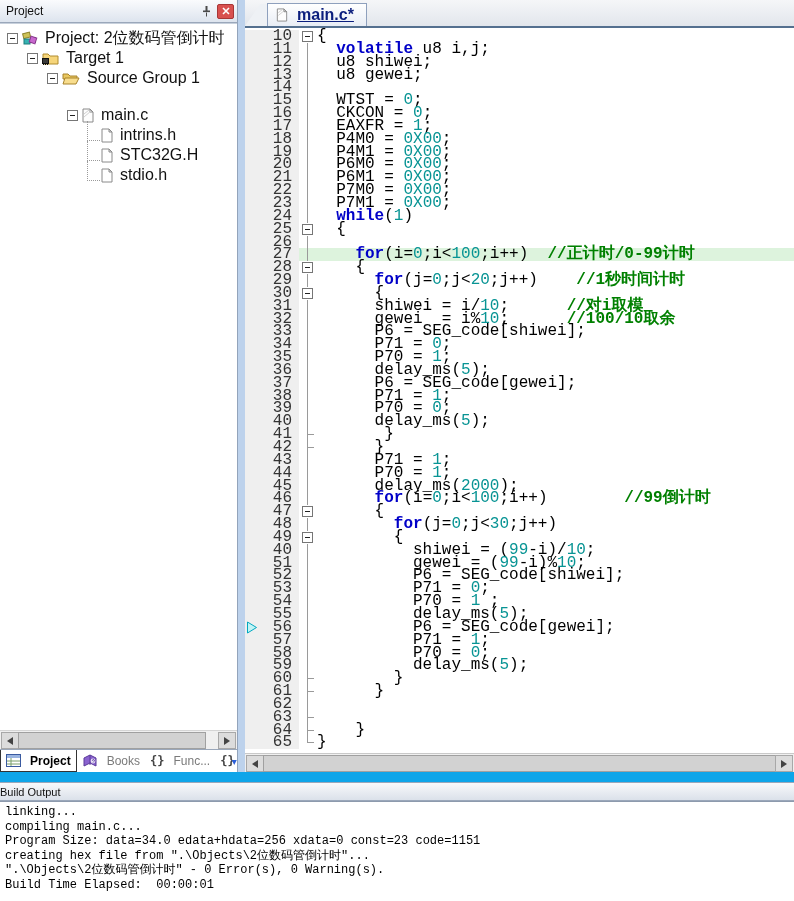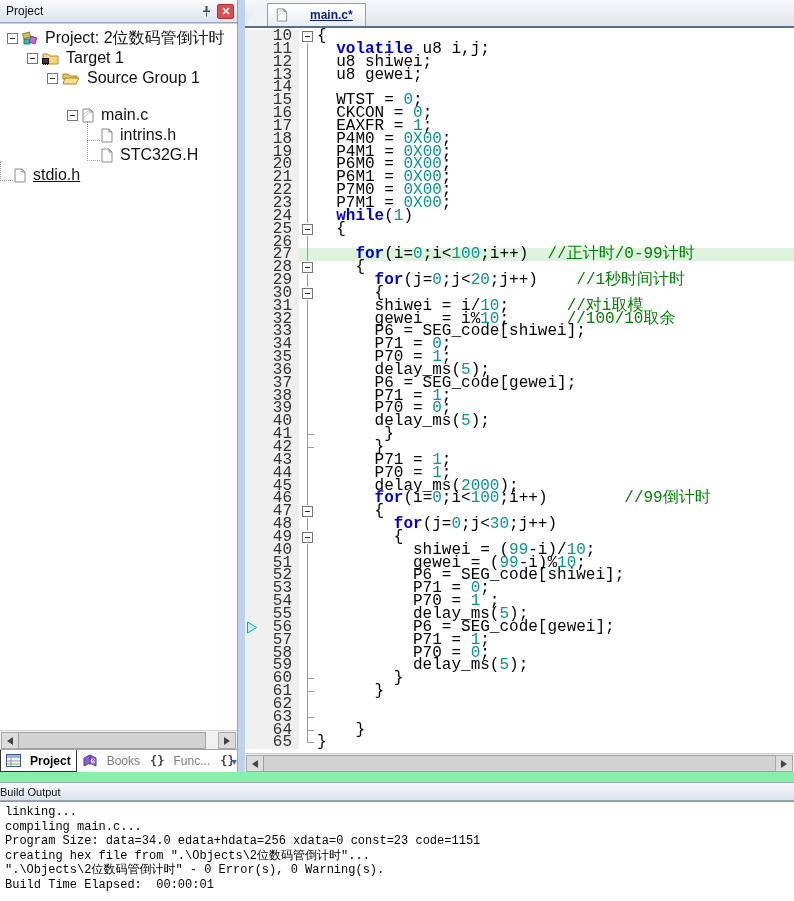--- a/index.html
+++ b/index.html
@@ -1,16 +1,16 @@
 <!DOCTYPE html>
 <html><head>
 <meta charset="utf-8">
 <style>
   html,body{margin:0;padding:0;}
-  .app{position:relative;width:794px;height:901px;background:#86efac;font-family:"Liberation Sans",sans-serif;overflow:hidden;}
+  .app{position:relative;width:794px;height:901px;background:#0ea5e9;font-family:"Liberation Sans",sans-serif;overflow:hidden;}
 
   
   .left-panel{position:absolute;left:0;top:0;width:237px;height:772px;background:#fff;border-right:1px solid #93a4bb;display:flex;flex-direction:column;}
   .panel-header{height:22px;background:linear-gradient(#fafbfd,#dde4ee);border-bottom:1px solid #9aa7ba;display:flex;align-items:center;padding:0 3px 0 6px;font-size:12px;color:#111;}
   .panel-header .ph-title{flex:1;}
   .hdr-btn{width:17px;height:15px;margin-left:2px;display:flex;align-items:center;justify-content:center;border:1px solid transparent;background:transparent;padding:0;cursor:default;}
   .hdr-btn.close{background:#d8504f;border:1px solid #a83636;border-radius:2px;}
   .tree{flex:1;background:#fff;overflow:hidden;padding-top:4px;border-top:1px solid #c7d0dc;}
   .trow{height:20px;display:flex;align-items:center;font-size:16px;color:#111;white-space:nowrap;}
   .ebox{width:9px;height:9px;border:1px solid #767676;background:#fff;position:relative;flex:none;margin-right:4px;}
@@ -34,37 +34,37 @@
   .brace{font-family:"DejaVu Sans Mono",monospace;font-weight:bold;color:#444;font-size:12px;}
   .tarrow{color:#2b5fd9;font-size:10px;margin-left:-3px;}
 
   
   .splitter{position:absolute;left:238px;top:0;width:7px;height:772px;background:#bdd2ec;}
 
   
   .editor{position:absolute;left:245px;top:0;width:549px;height:772px;background:#fff;display:flex;flex-direction:column;}
   .tabbar{height:26px;background:linear-gradient(#f5f6f8,#e2e6ec);border-bottom:2px solid #54708f;display:flex;align-items:flex-end;position:relative;}
   .tab-slant{position:absolute;left:0;bottom:0;width:26px;height:22px;background:#eef1f5;transform:skewX(-35deg);transform-origin:bottom left;border-right:1px solid #aab6c6;}
-  .etab{position:relative;margin-left:22px;height:22px;display:flex;align-items:center;gap:17px;padding:0 12px 0 8px;background:linear-gradient(#ffffff,#e8edf5);border:1px solid #8ea0bd;border-bottom:none;font-size:12px;font-weight:bold;color:#0b1e7d;}
+  .etab{position:relative;margin-left:22px;height:22px;display:flex;align-items:center;gap:4px;padding:0 12px 0 8px;background:linear-gradient(#ffffff,#e8edf5);border:1px solid #8ea0bd;border-bottom:none;font-size:16px;font-weight:bold;color:#0b1e7d;}
   .etab .tab-text{text-decoration:underline;}
 
   .code{flex:1;overflow:hidden;background:#fff;position:relative;font-family:"Liberation Mono","DejaVu Sans Mono",monospace;font-size:16px;padding-top:2px;}
   .cline{display:flex;height:12.85px;line-height:12.85px;position:relative;}
   .lnum{width:47px;flex:none;text-align:right;padding-right:7px;background:#efefef;color:#333;user-select:none;}
   .fold{width:18px;flex:none;position:relative;background:#fff;}
   .fold.guide::before,.fold.tick::before{content:'';position:absolute;left:8px;top:0;bottom:0;width:1px;background:#9a9a9a;}
   .fold.end::before{content:'';position:absolute;left:8px;top:0;height:7px;width:1px;background:#9a9a9a;}
   .fold.tick::after,.fold.end::after{content:'';position:absolute;left:8px;top:6px;width:7px;height:1px;background:#9a9a9a;}
   .fold.minus::before{content:'';position:absolute;left:3px;top:1px;width:9px;height:9px;border:1px solid #767676;background:#fff;}
   .fold.minus::after{content:'';position:absolute;left:6px;top:6px;width:5px;height:1px;background:#222;}
   .ctext{white-space:pre;flex:1;color:#000;}
   .hlrow .ctext,.hlrow .fold{background:#ddf3dd;}
   .kw{color:#0000c8;font-weight:bold;}
   .num{color:#089494;}
-  .cmt{color:#008000;}
+  .cmt{color:#008000;font-weight:bold;}
   .bmark{position:absolute;left:1px;top:0px;width:12px;height:13px;}
   .editor .hscroll{border-top:1px solid #c9c9c9;}
 
   
   .build-wrap{position:absolute;left:0;top:782px;width:794px;height:119px;display:flex;flex-direction:column;}
   .bo-header{height:17px;background:linear-gradient(#f8f9fb,#dbe1ea);border:1px solid #9aa7ba;border-left:none;border-right:none;font-size:11px;color:#111;display:flex;align-items:center;}
   .bo-body{flex:1;background:#fff;border-top:1px solid #8d9aad;padding:3px 5px;font-family:"Liberation Mono","DejaVu Sans Mono",monospace;font-size:12px;color:#000;overflow:hidden;}
   .bo-line{height:14.6px;line-height:14.6px;white-space:pre;}
 </style>
 </head>
@@ -146,21 +146,21 @@
         <div class="trow" style="padding-left: 87px;">
           <span class="conn"></span>
           <span class="icon">
             <svg width="12" height="15" viewBox="0 0 12 15">
               <path d="M1,1 h7 l3,3 v10 h-10 z" fill="#ffffff" stroke="#8a8a8a"></path>
               <path d="M8,1 l3,3 h-3 z" fill="#e2e2e2" stroke="#8a8a8a"></path>
             </svg>
           </span>
           <span class="tlabel">STC32G.H</span>
         </div>
-        <div class="trow" style=" text-decoration: underline;">
+        <div class="trow" style="padding-left: 87px;">
           <span class="conn"></span>
           <span class="icon">
             <svg width="12" height="15" viewBox="0 0 12 15">
               <path d="M1,1 h7 l3,3 v10 h-10 z" fill="#ffffff" stroke="#8a8a8a"></path>
               <path d="M8,1 l3,3 h-3 z" fill="#e2e2e2" stroke="#8a8a8a"></path>
             </svg>
           </span>
           <span class="tlabel">stdio.h</span>
         </div>
       </div>

